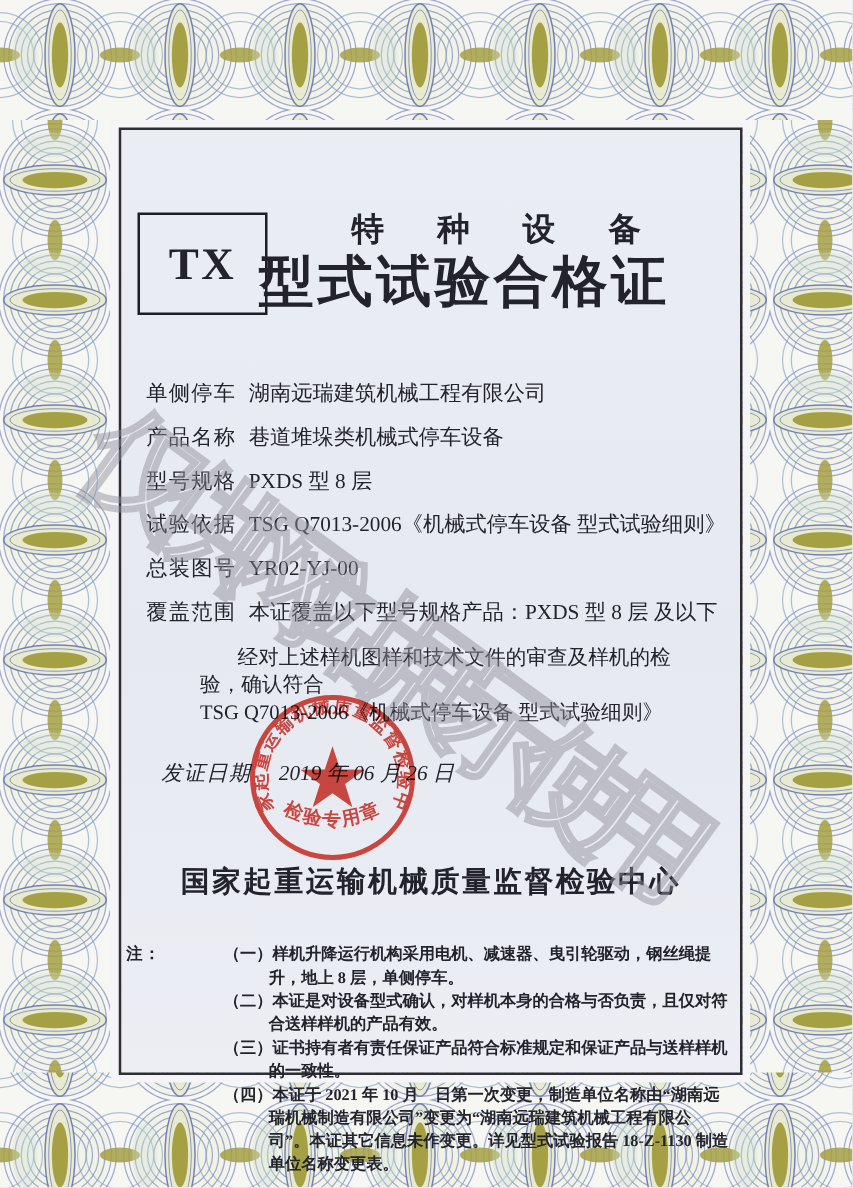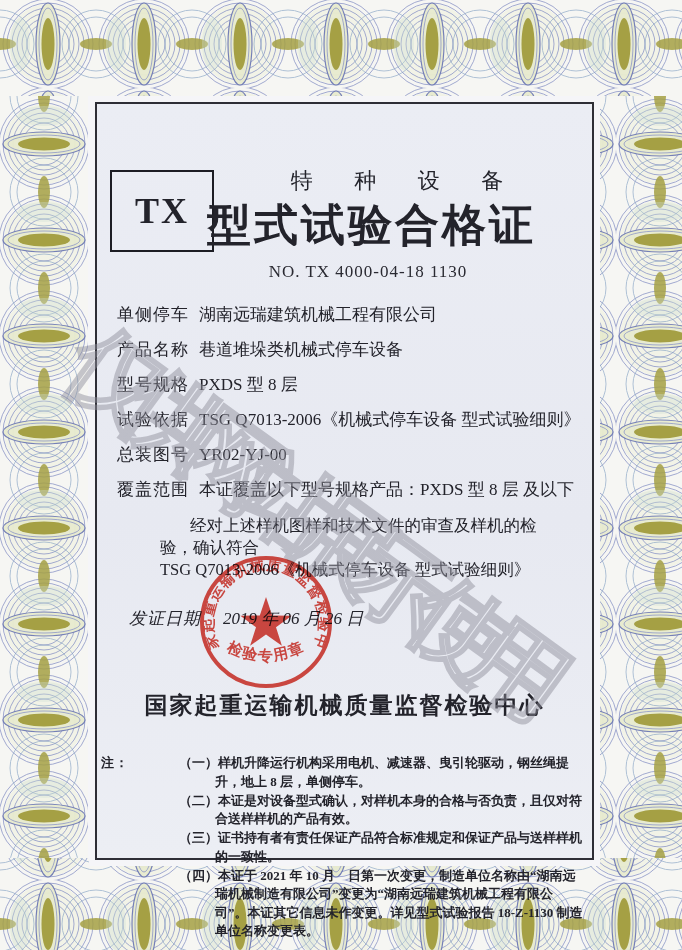--- a/index.html
+++ b/index.html
@@ -17,21 +17,21 @@
     box-shadow:0 0 0 6px #f5f5f8;
     z-index:1;
   }
   .tx-box{
     position:absolute; left:13px; top:66px; width:100px; height:78px;
     border:2px solid #1d1d24; display:flex; align-items:center; justify-content:center;
     font-size:36px; font-weight:700; letter-spacing:2px;
   }
   .title-small{
     position:absolute; left:130px; top:62px; width:340px; text-align:center;
-    font-size:22px; font-weight:400; letter-spacing:18px; text-indent:18px;
+    font-size:26px; font-weight:700; letter-spacing:18px; text-indent:18px;
   }
   .title-large{
     position:absolute; left:110px; top:92px; width:380px; text-align:left;
     font-size:44px; font-weight:700; letter-spacing:3px; white-space:nowrap;
   }
   .cert-no{
     position:absolute; left:96px; top:158px; width:350px; text-align:center;
     font-size:17px; letter-spacing:1px; color:#2a2a32;
   }
   .fields{position:absolute; left:0; top:201px; width:100%;}
@@ -122,21 +122,20 @@
   </svg>
 
   <div class="sheet">
 
     <div class="tx-box">
       <span>TX</span>
     </div>
 
     <div class="title-small">特 种 设 备</div>
     <div class="title-large">型式试验合格证</div>
-    <div class="cert-no">NO. TX 4000-04-18 1130</div>
 
     <div class="fields">
       <div class="field-row">
         <span class="field-label">单侧停车</span>
         <span class="field-value">湖南远瑞建筑机械工程有限公司</span>
       </div>
       <div class="field-row">
         <span class="field-label">产品名称</span>
         <span class="field-value">巷道堆垛类机械式停车设备</span>
       </div>

